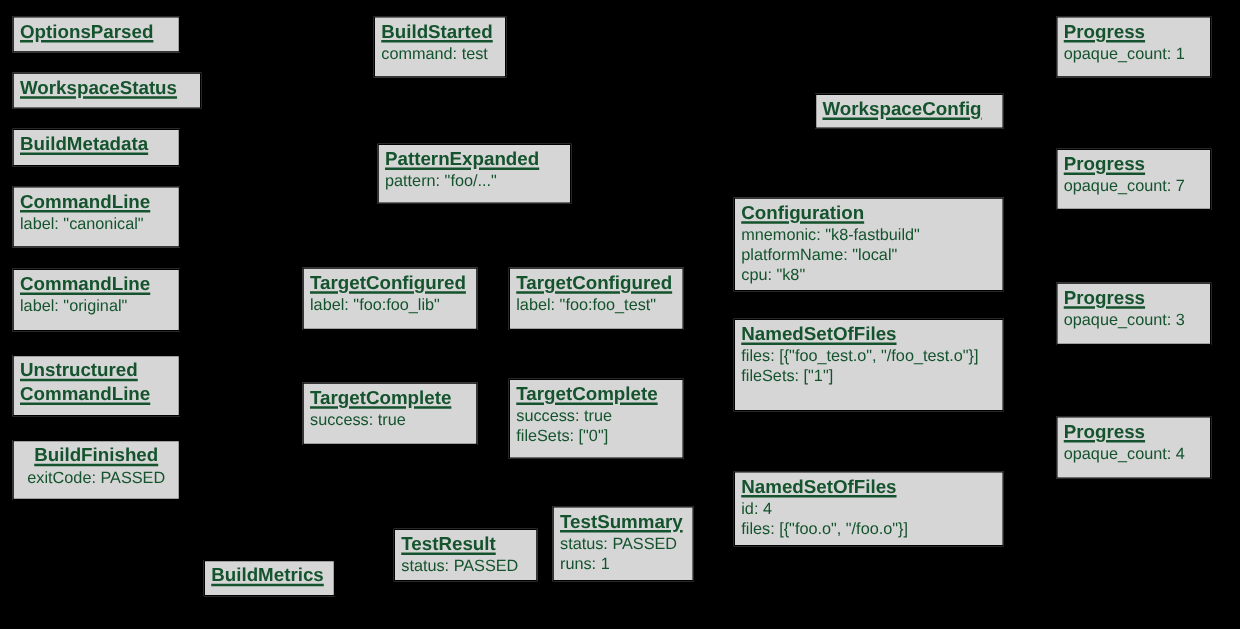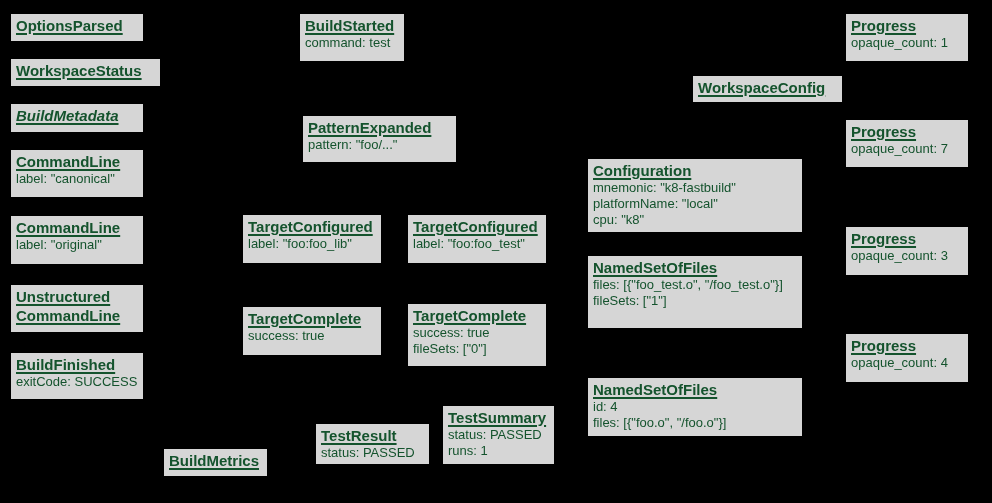--- a/index.html
+++ b/index.html
@@ -34,36 +34,36 @@
     white-space: normal;
   }
   .line {
     font-size: 13px;
     line-height: 16px;
     white-space: nowrap;
   }
   
   .b0  { left: 10px;  top: 13px;  width: 134px; height: 29px; }
   .b1  { left: 10px;  top: 58px;  width: 151px; height: 29px; }
-  .b2  { left: 10px;  top: 103px; width: 134px; height: 30px; font-style: italic; }
+  .b2  { left: 10px;  top: 103px; width: 134px; height: 30px; }
   .b3  { left: 10px;  top: 149px; width: 134px; height: 49px; }
   .b4  { left: 10px;  top: 215px; width: 134px; height: 50px; }
   .b5  { left: 10px;  top: 284px; width: 134px; height: 49px; }
-  .b6  { left: 10px;  top: 352px; width: 134px; height: 48px; }
+  .b6  { left: 10px;  top: 352px; width: 134px; height: 48px; text-align: center; }
   .b7  { left: 10px;  top: 448px; width: 134px; height: 29px; }
   .b8  { left: 163px; top: 448px; width: 105px; height: 29px; }
   .b9  { left: 299px; top: 13px;  width: 106px; height: 49px; }
   .b10 { left: 302px; top: 115px; width: 155px; height: 48px; }
   .b11 { left: 242px; top: 214px; width: 140px; height: 50px; }
   .b12 { left: 407px; top: 214px; width: 140px; height: 50px; }
   .b13 { left: 242px; top: 306px; width: 140px; height: 50px; }
   .b14 { left: 407px; top: 303px; width: 140px; height: 64px; }
   .b15 { left: 315px; top: 423px; width: 115px; height: 42px; }
   .b16 { left: 442px; top: 405px; width: 113px; height: 60px; }
-  .b17 { left: 652px; top: 75px;  width: 151px; height: 28px; margin-left: 40px; }
+  .b17 { left: 652px; top: 75px;  width: 151px; height: 28px; }
   .b18 { left: 587px; top: 158px; width: 216px; height: 75px; }
   .b19 { left: 587px; top: 255px; width: 216px; height: 74px; }
   .b20 { left: 587px; top: 377px; width: 216px; height: 60px; }
   .b21 { left: 845px; top: 13px;  width: 124px; height: 49px; }
   .b22 { left: 845px; top: 119px; width: 124px; height: 49px; }
   .b23 { left: 845px; top: 226px; width: 124px; height: 50px; }
   .b24 { left: 845px; top: 333px; width: 124px; height: 50px; }
 </style>
 </head>
 <body>
@@ -91,21 +91,21 @@
     <div class="title">CommandLine</div>
     <div class="line">label: "original"</div>
   </div>
 
   <div class="box b5">
     <div class="title">Unstructured CommandLine</div>
   </div>
 
   <div class="box b6">
     <div class="title">BuildFinished</div>
-    <div class="line">exitCode: SUCCESS</div>
+    <div class="line">exitCode: PASSED</div>
   </div>
 
 
   <div class="box b8">
     <div class="title">BuildMetrics</div>
   </div>
 
   <div class="box b10">
     <div class="title">PatternExpanded</div>
     <div class="line">pattern: "foo/..."</div>

